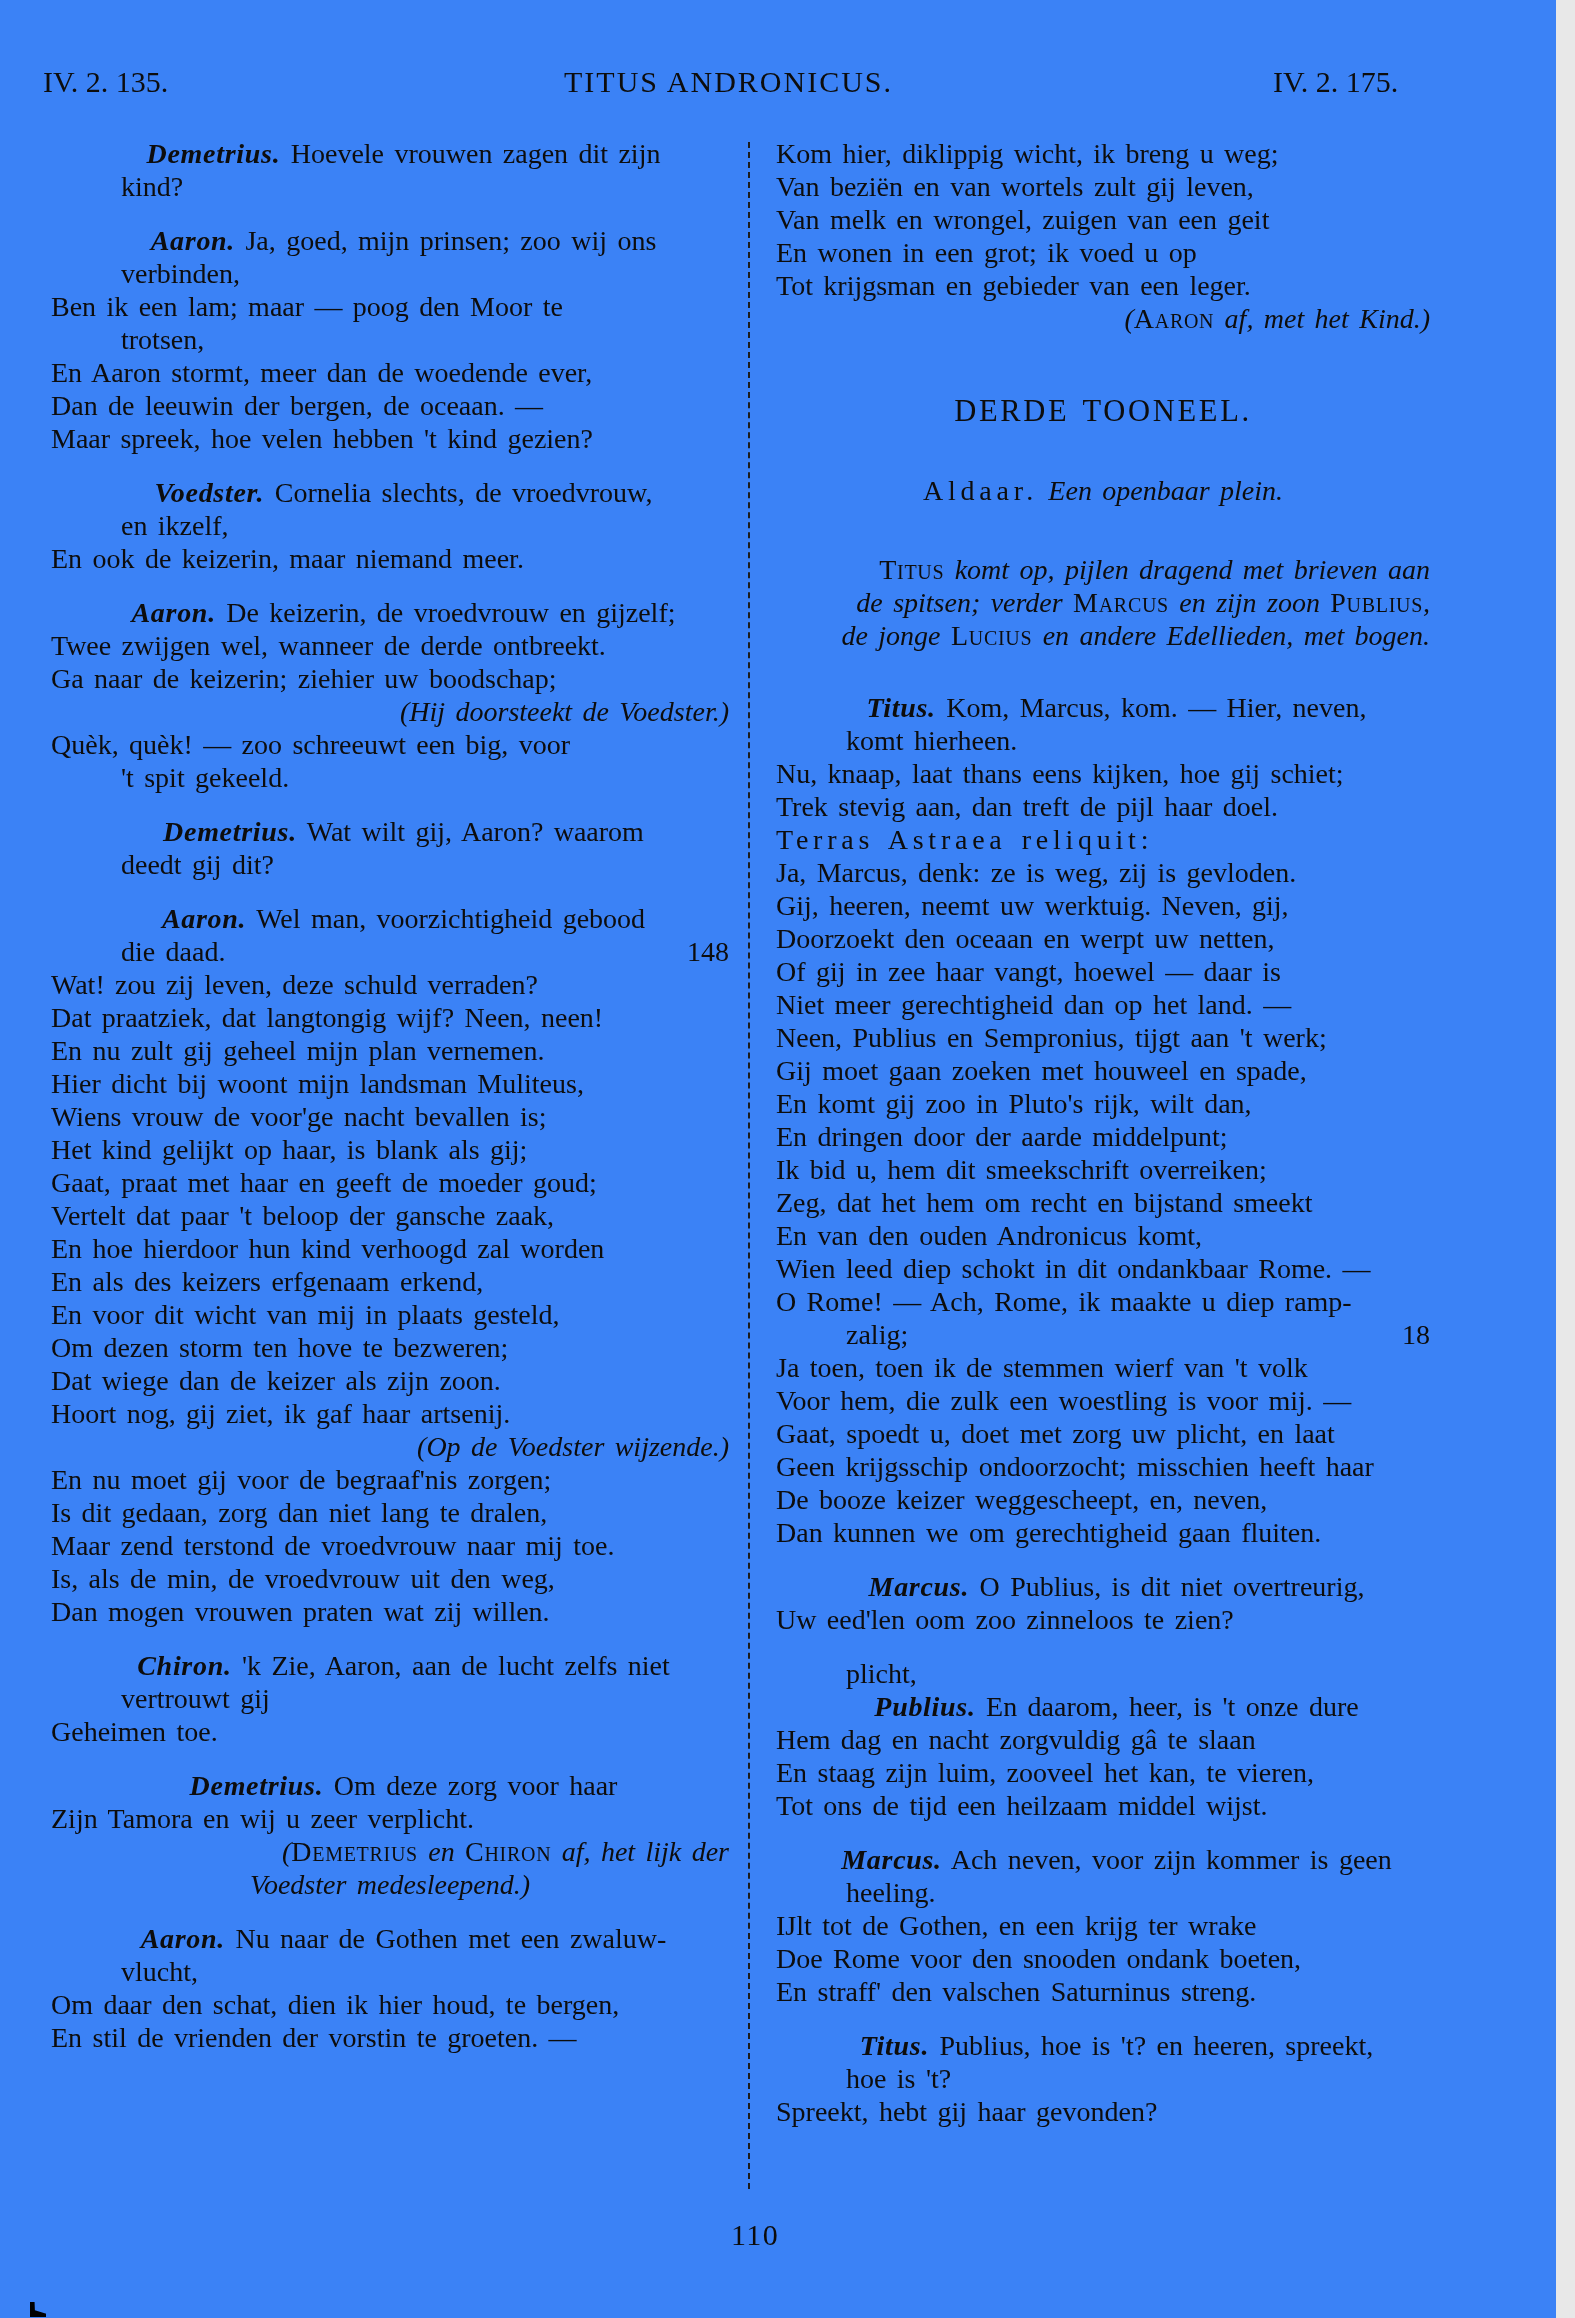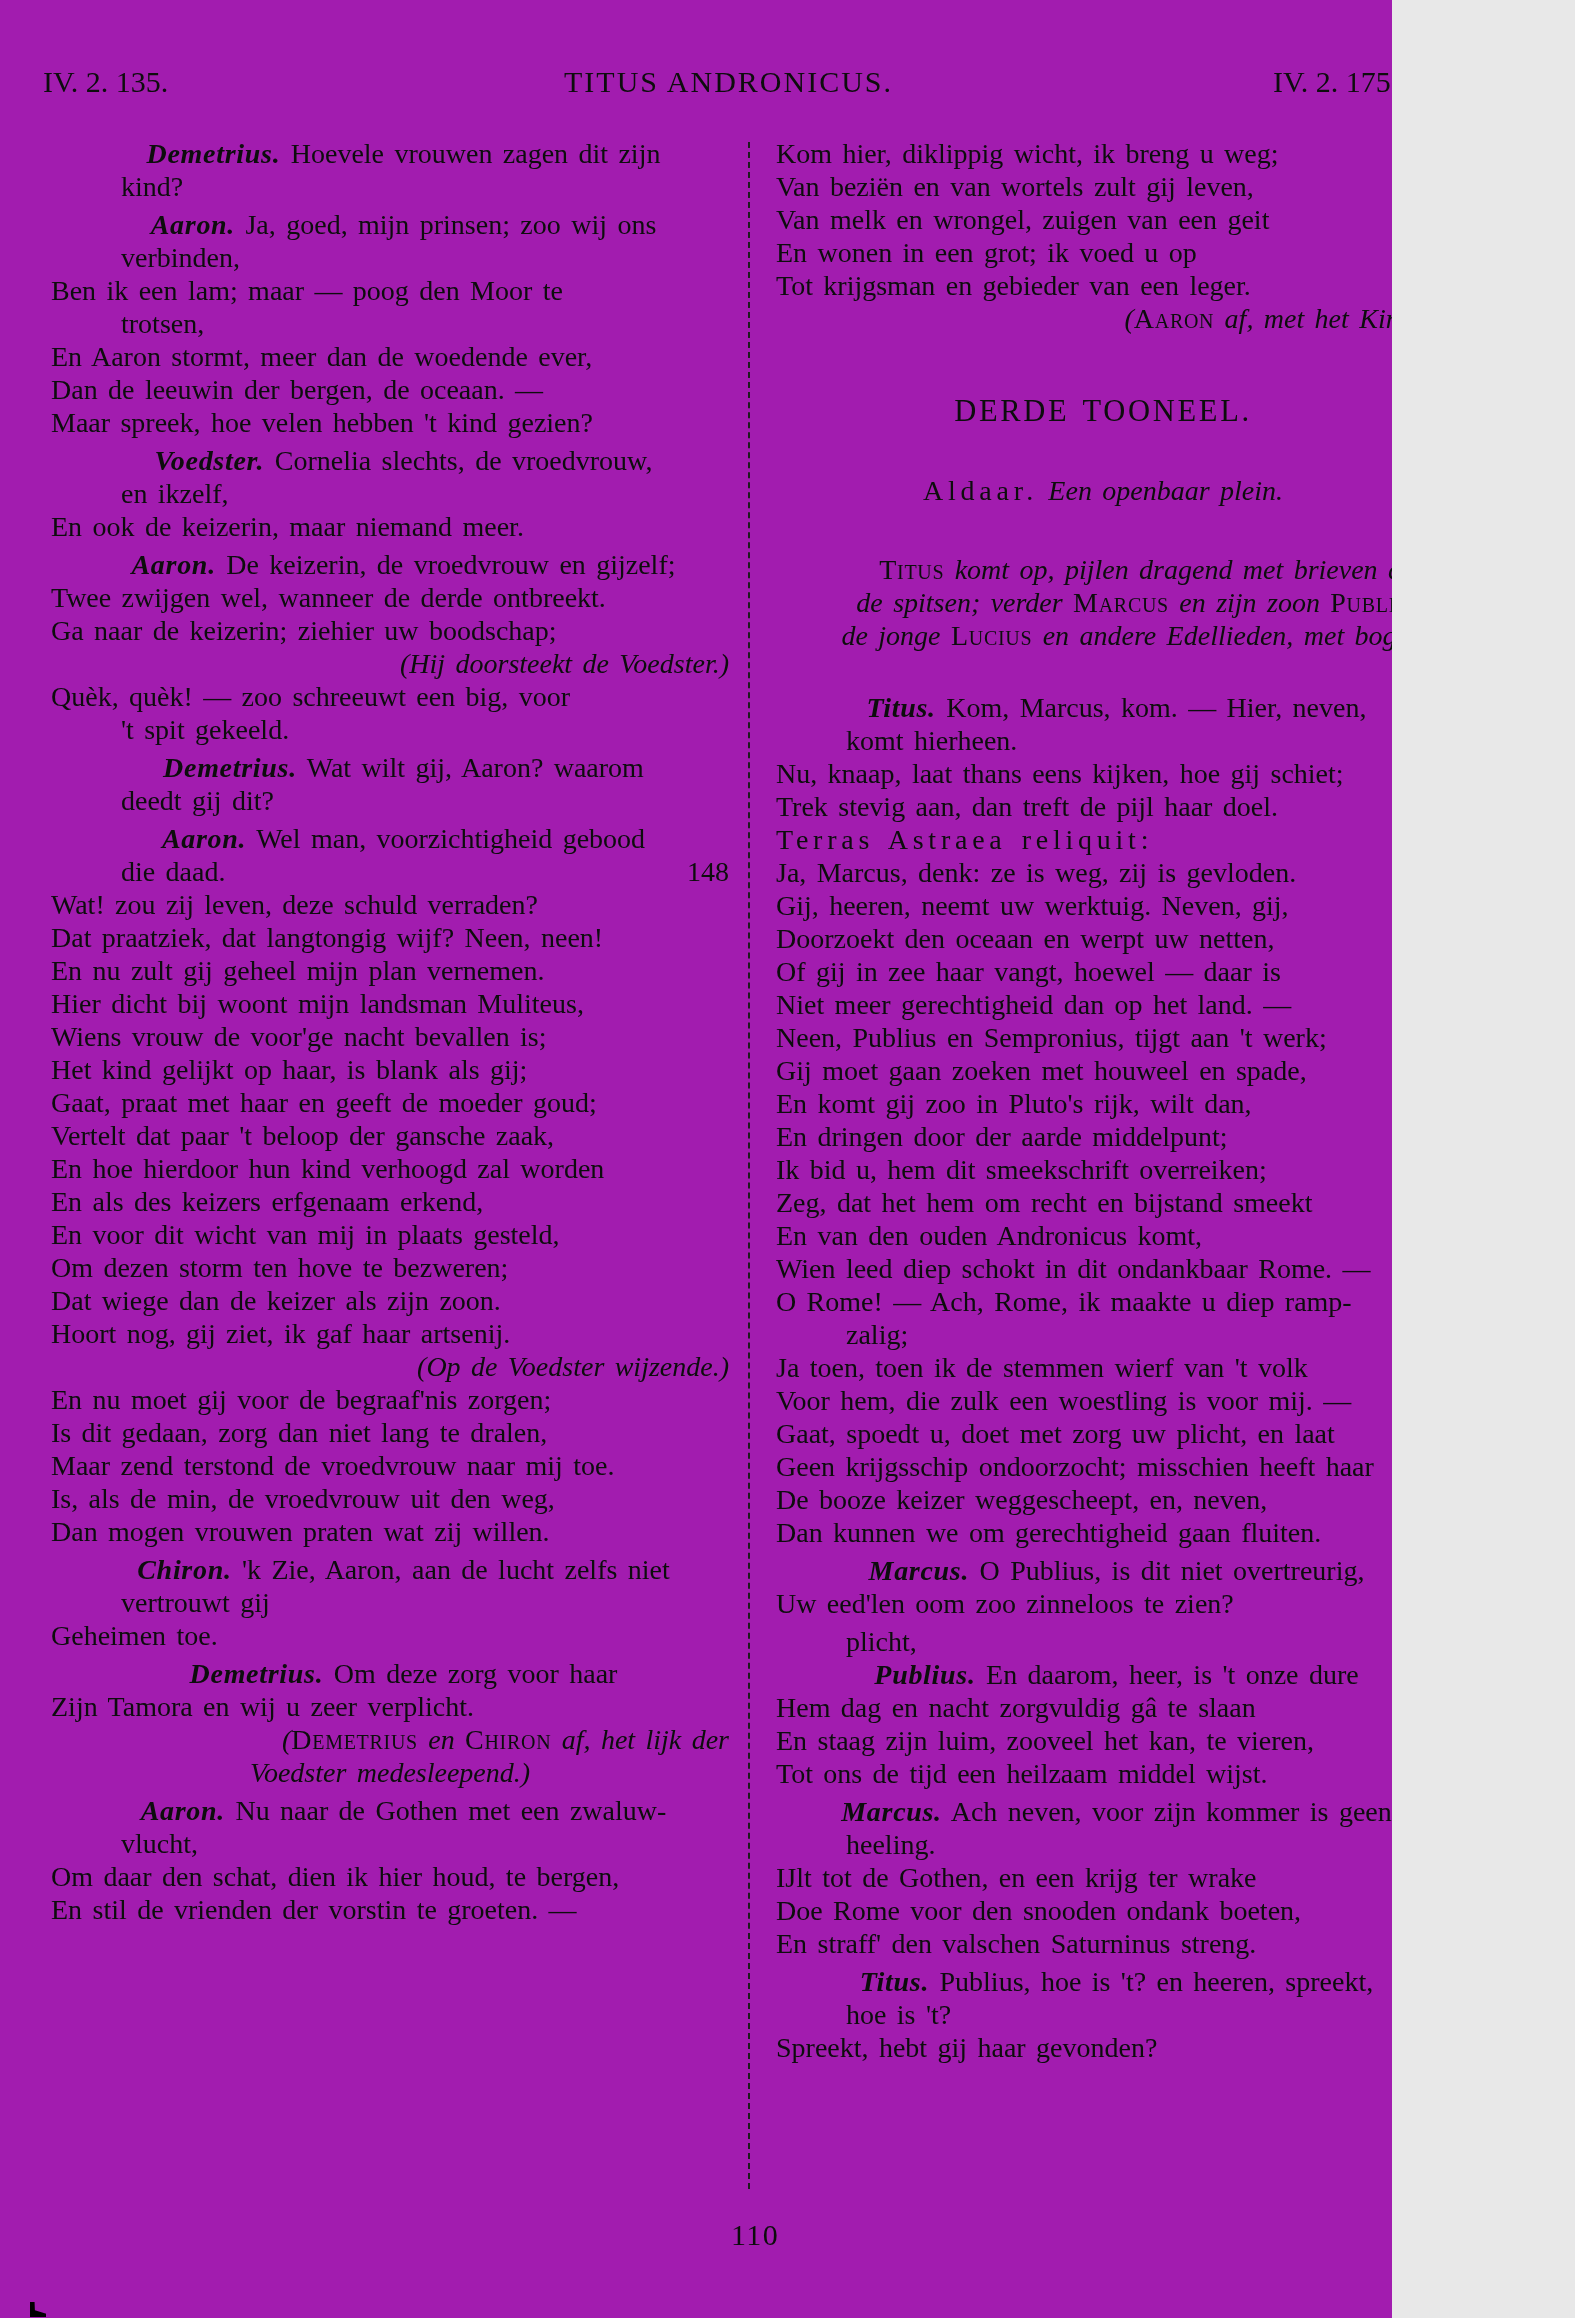--- a/index.html
+++ b/index.html
@@ -1,30 +1,30 @@
 <!DOCTYPE html>
 <html style="font-size:11px"><head>
 <meta charset="utf-8">
 <style>
   html,body { margin:0; padding:0; background:#e8e8e8; }
   .page {
-    position:relative; width:1392px; height:2319px; background:#a21caf;
+    position:relative; width:1556px; height:2319px; background:#3b82f6;
     font-family:"Liberation Serif","DejaVu Serif",serif; color:#0d0d0d; overflow:hidden;
   }
   .running-head { position:absolute; top:65px; font-size:30px; white-space:nowrap; }
   .rh-left   { left:43px; }
   .rh-center { left:564px; letter-spacing:2px; }
   .rh-right  { left:1273px; }
   .column { position:absolute; top:137px; font-size:28px; line-height:33px; word-spacing:3.4px; }
   .col-left  { left:51px;   width:678px; }
   .col-right { left:776px; width:654px;  }
   .divider { position:absolute; left:748px; top:142px; height:2047px; width:0;
              border-left:2px dashed #1c1c1c; }
   .block { margin-top:0; }
-  .block.speech { margin-top:5px; }
+  .block.speech { margin-top:21px; }
   .block:first-child { margin-top:0; }
   .block.heading   { margin-top:60px; font-size:30.5px; letter-spacing:2.7px; }
   .block.scene-loc { margin-top:46px; }
   .block.entrance  { margin-top:46px;text-align:right; }
   .block.entrance + .block.speech { margin-top:39px; }
   .line { position:relative; white-space:nowrap; }
   .line.a-r { text-align:right; }
   .line.a-c { text-align:center; }
   .line.ind-1 { padding-left:27px;text-align:center; }
   .line.ind-2 { padding-left:70px; }

